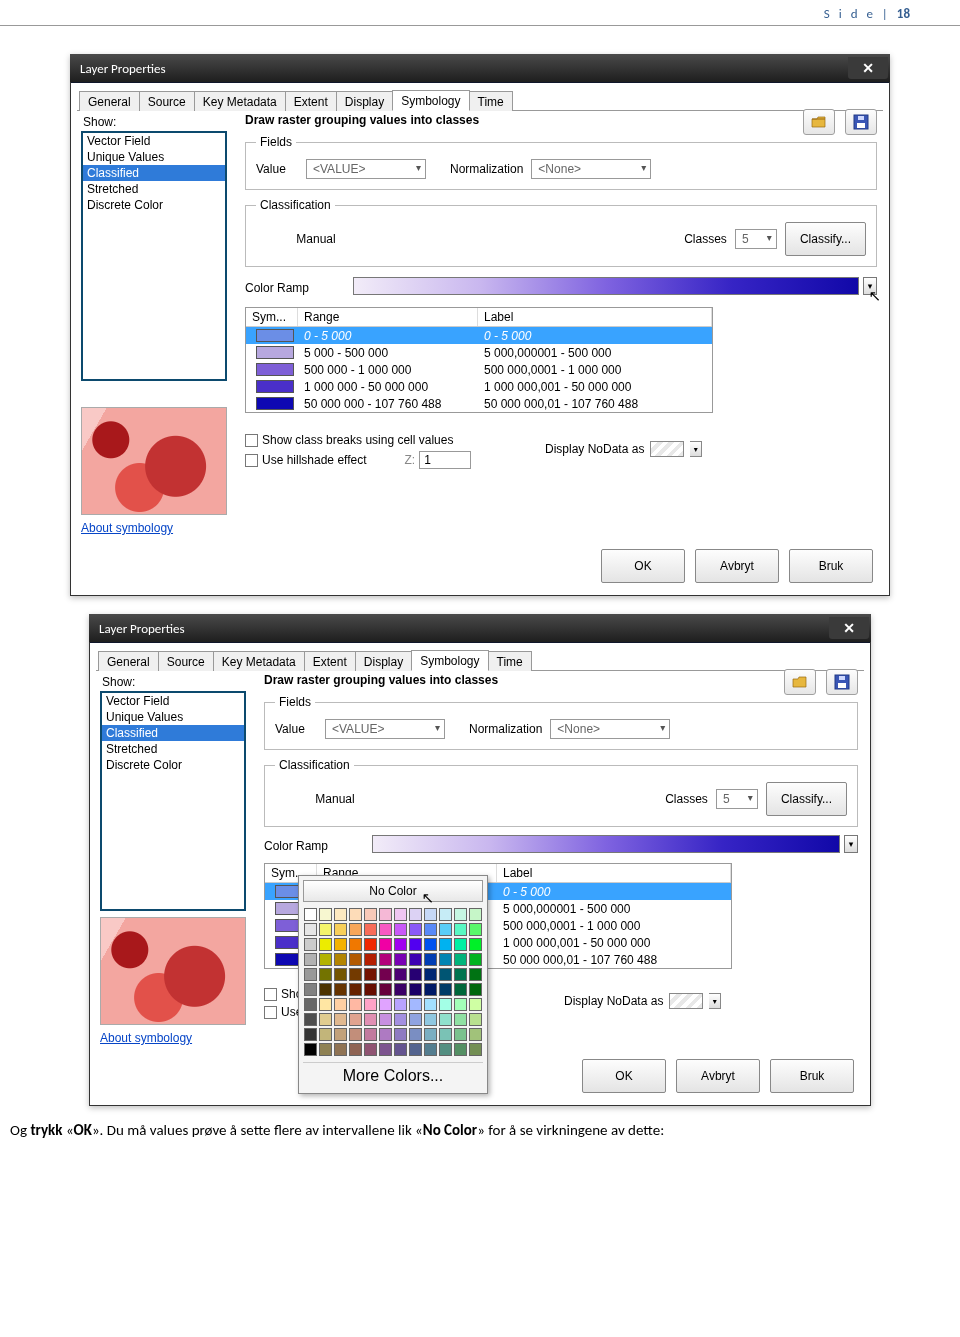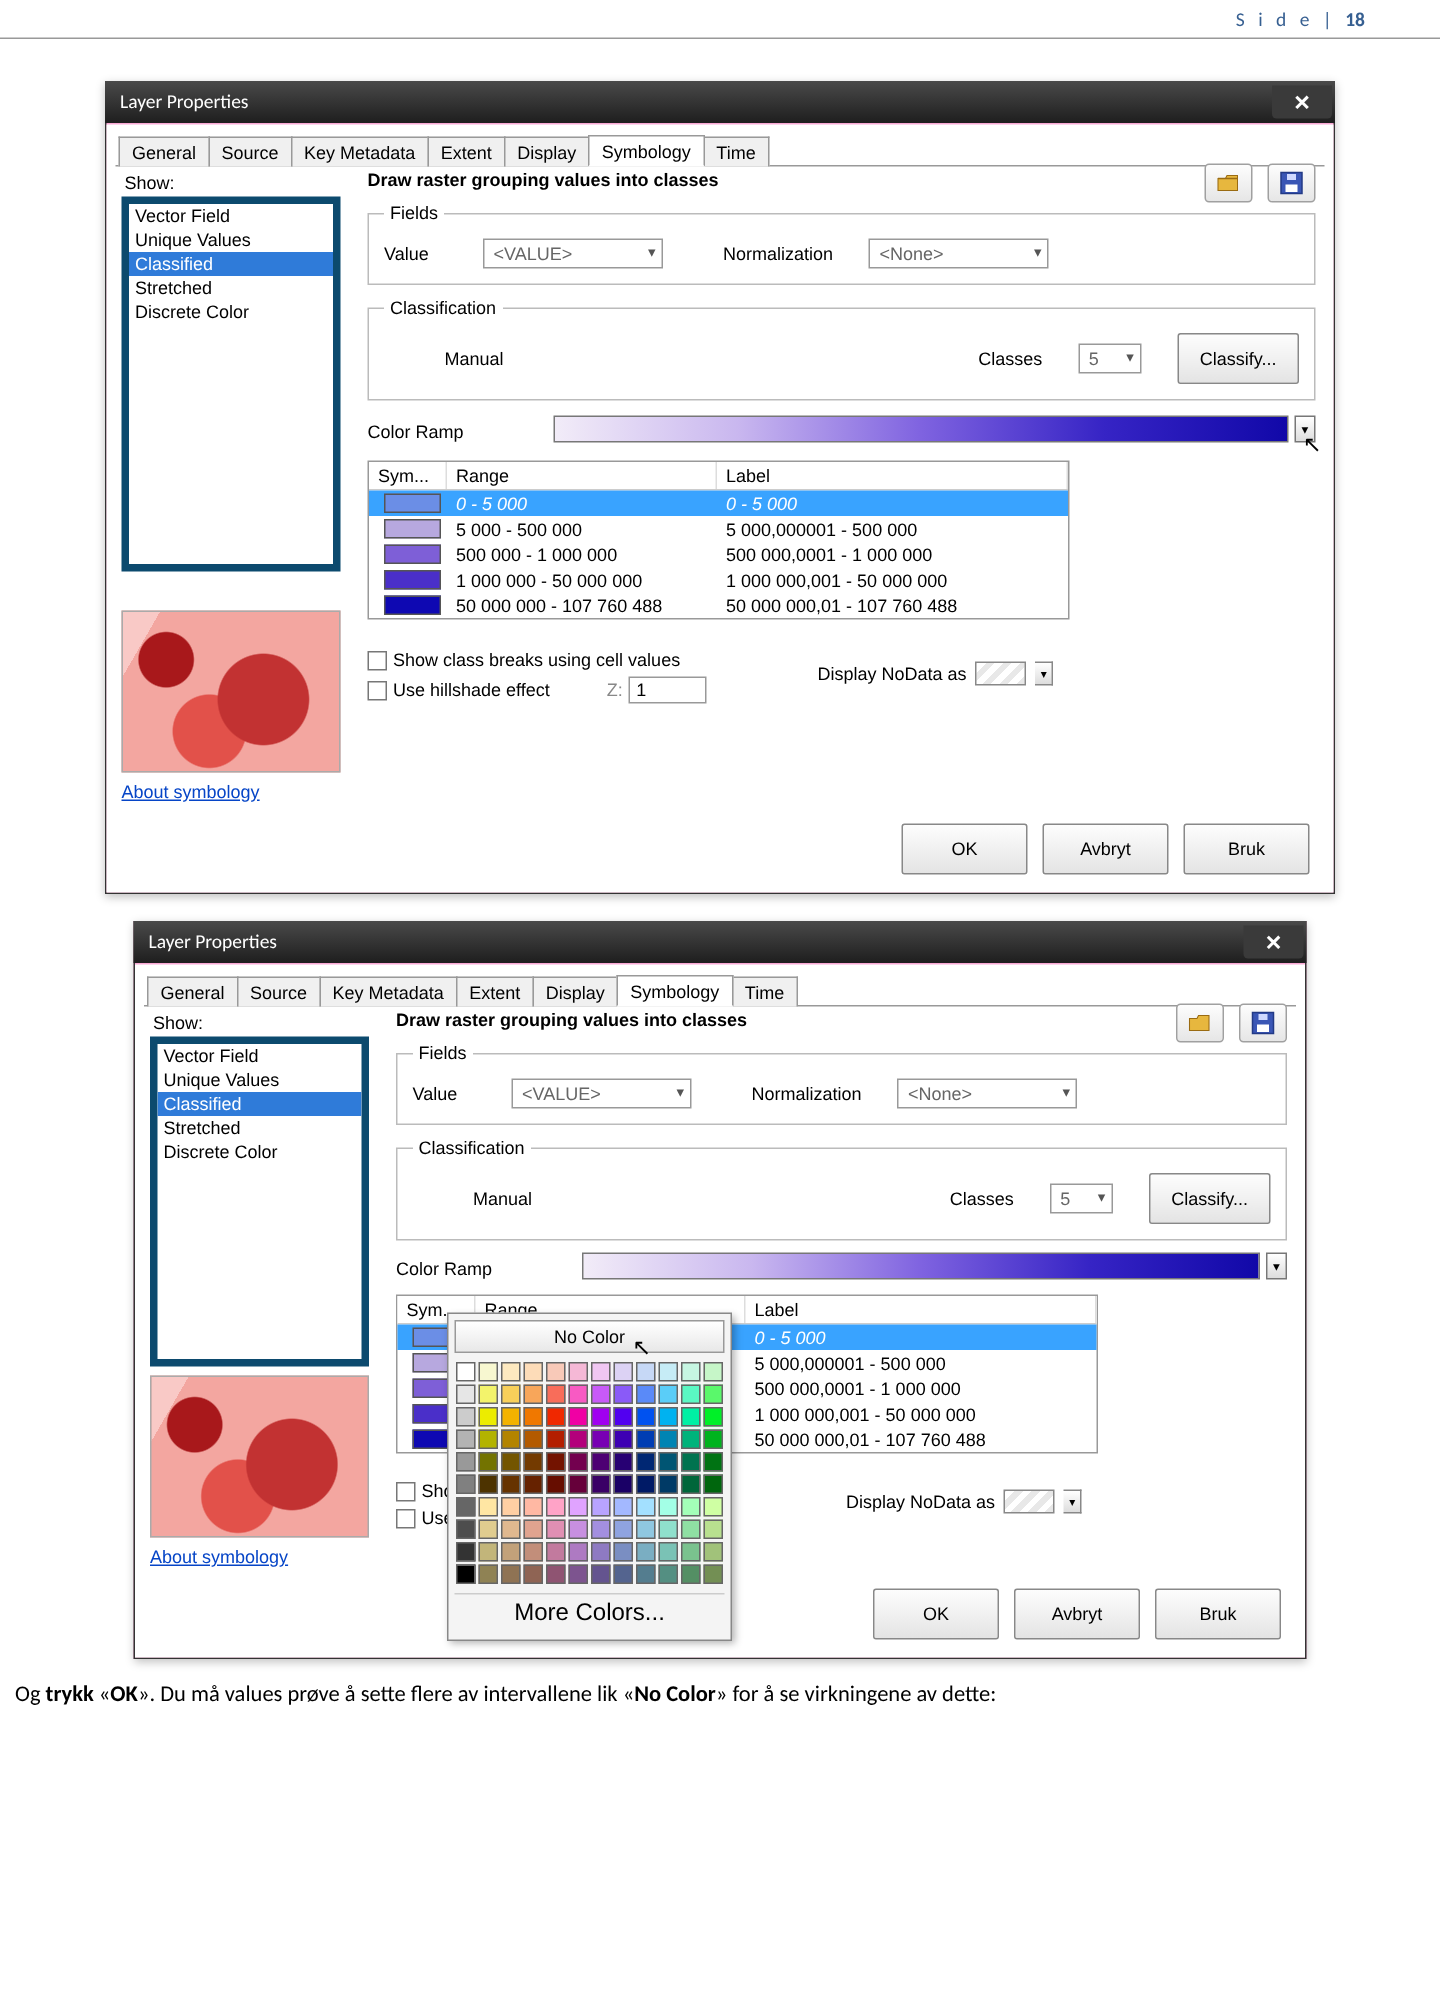--- a/index.html
+++ b/index.html
@@ -27,21 +27,21 @@
     margin: 14px 10px 10px 10px;
     line-height: 1.4;
   }
   .caption strong { font-weight: bold; }
 
   
   .window {
     width: 820px;
     margin: 18px auto 8px auto;
     border: 1px solid #333;
-    background: #f9a8d4;
+    background: #0f172a;
     box-shadow: 0 2px 6px rgba(0,0,0,0.25);
   }
   .win2 { width: 782px; }
   .titlebar {
     display: flex;
     align-items: center;
     justify-content: space-between;
     height: 28px;
     background: linear-gradient(#4a4a4a,#1e1e1e);
     color: #fff;
@@ -100,21 +100,21 @@
     display: flex;
     flex-direction: column;
   }
   .right-col {
     flex: 1;
     padding: 2px 6px 6px 14px;
     position: relative;
   }
   .show-label { font-size: 12px; margin: 0 0 2px 2px; }
   .show-list {
-    border: 5px solid #0c4a6e;
+    border: 2px solid #0c4a6e;
     background: #fff;
     height: 250px;
     overflow: auto;
   }
   .show-item {
     padding: 1px 4px;
     font-size: 12px;
     white-space: nowrap;
   }
   .show-item.sel {
@@ -150,21 +150,21 @@
     border-radius: 3px;
   }
   .icon-btn svg { width:16px; height:16px; }
 
   fieldset.fs {
     border: 1px solid #bbb;
     margin: 8px 0 6px 0;
     padding: 6px 10px 10px 10px;
   }
   fieldset.fs legend { font-size: 12px; padding: 0 4px; }
-  .row { display: flex; align-items: center; gap: 24px; margin-top: 4px; }
+  .row { display: flex; align-items: center; gap: 8px; margin-top: 4px; }
   .lbl { font-size: 12px; }
   .combo {
     border: 1px solid #999;
     padding: 2px 18px 2px 6px;
     font-size: 12px;
     color:#666;
     position: relative;
     background: #fff;
     min-width: 120px;
   }

